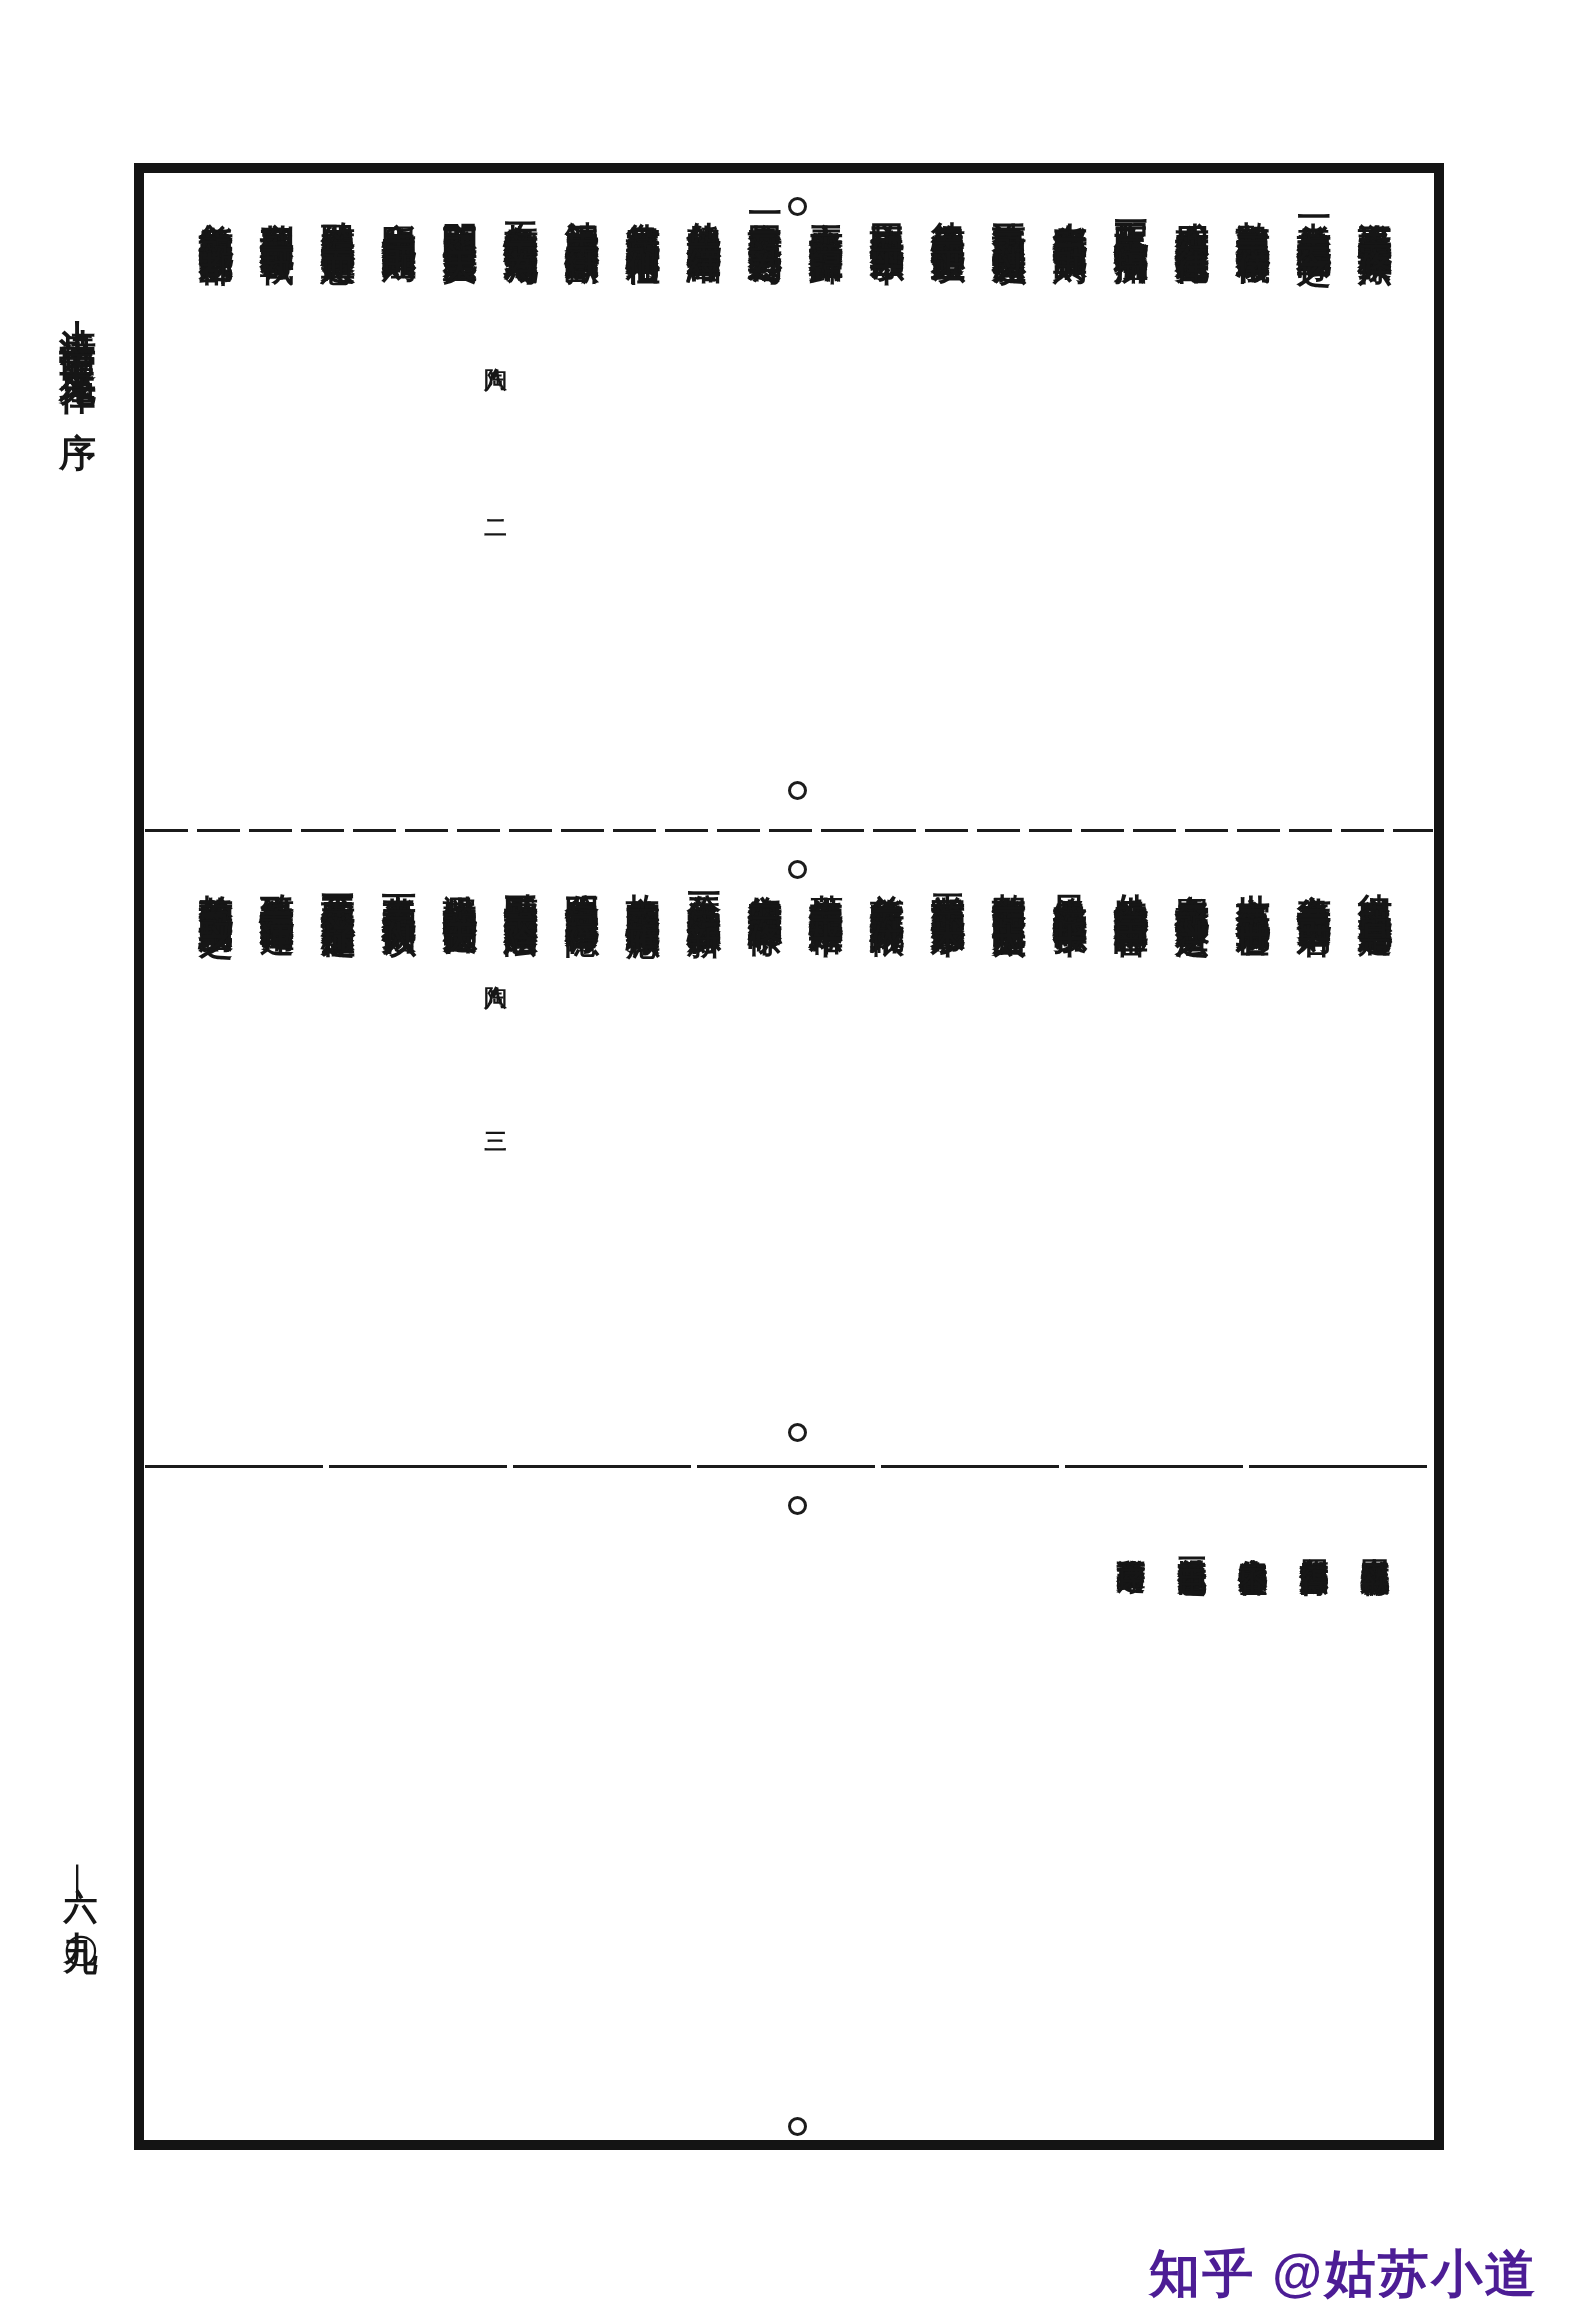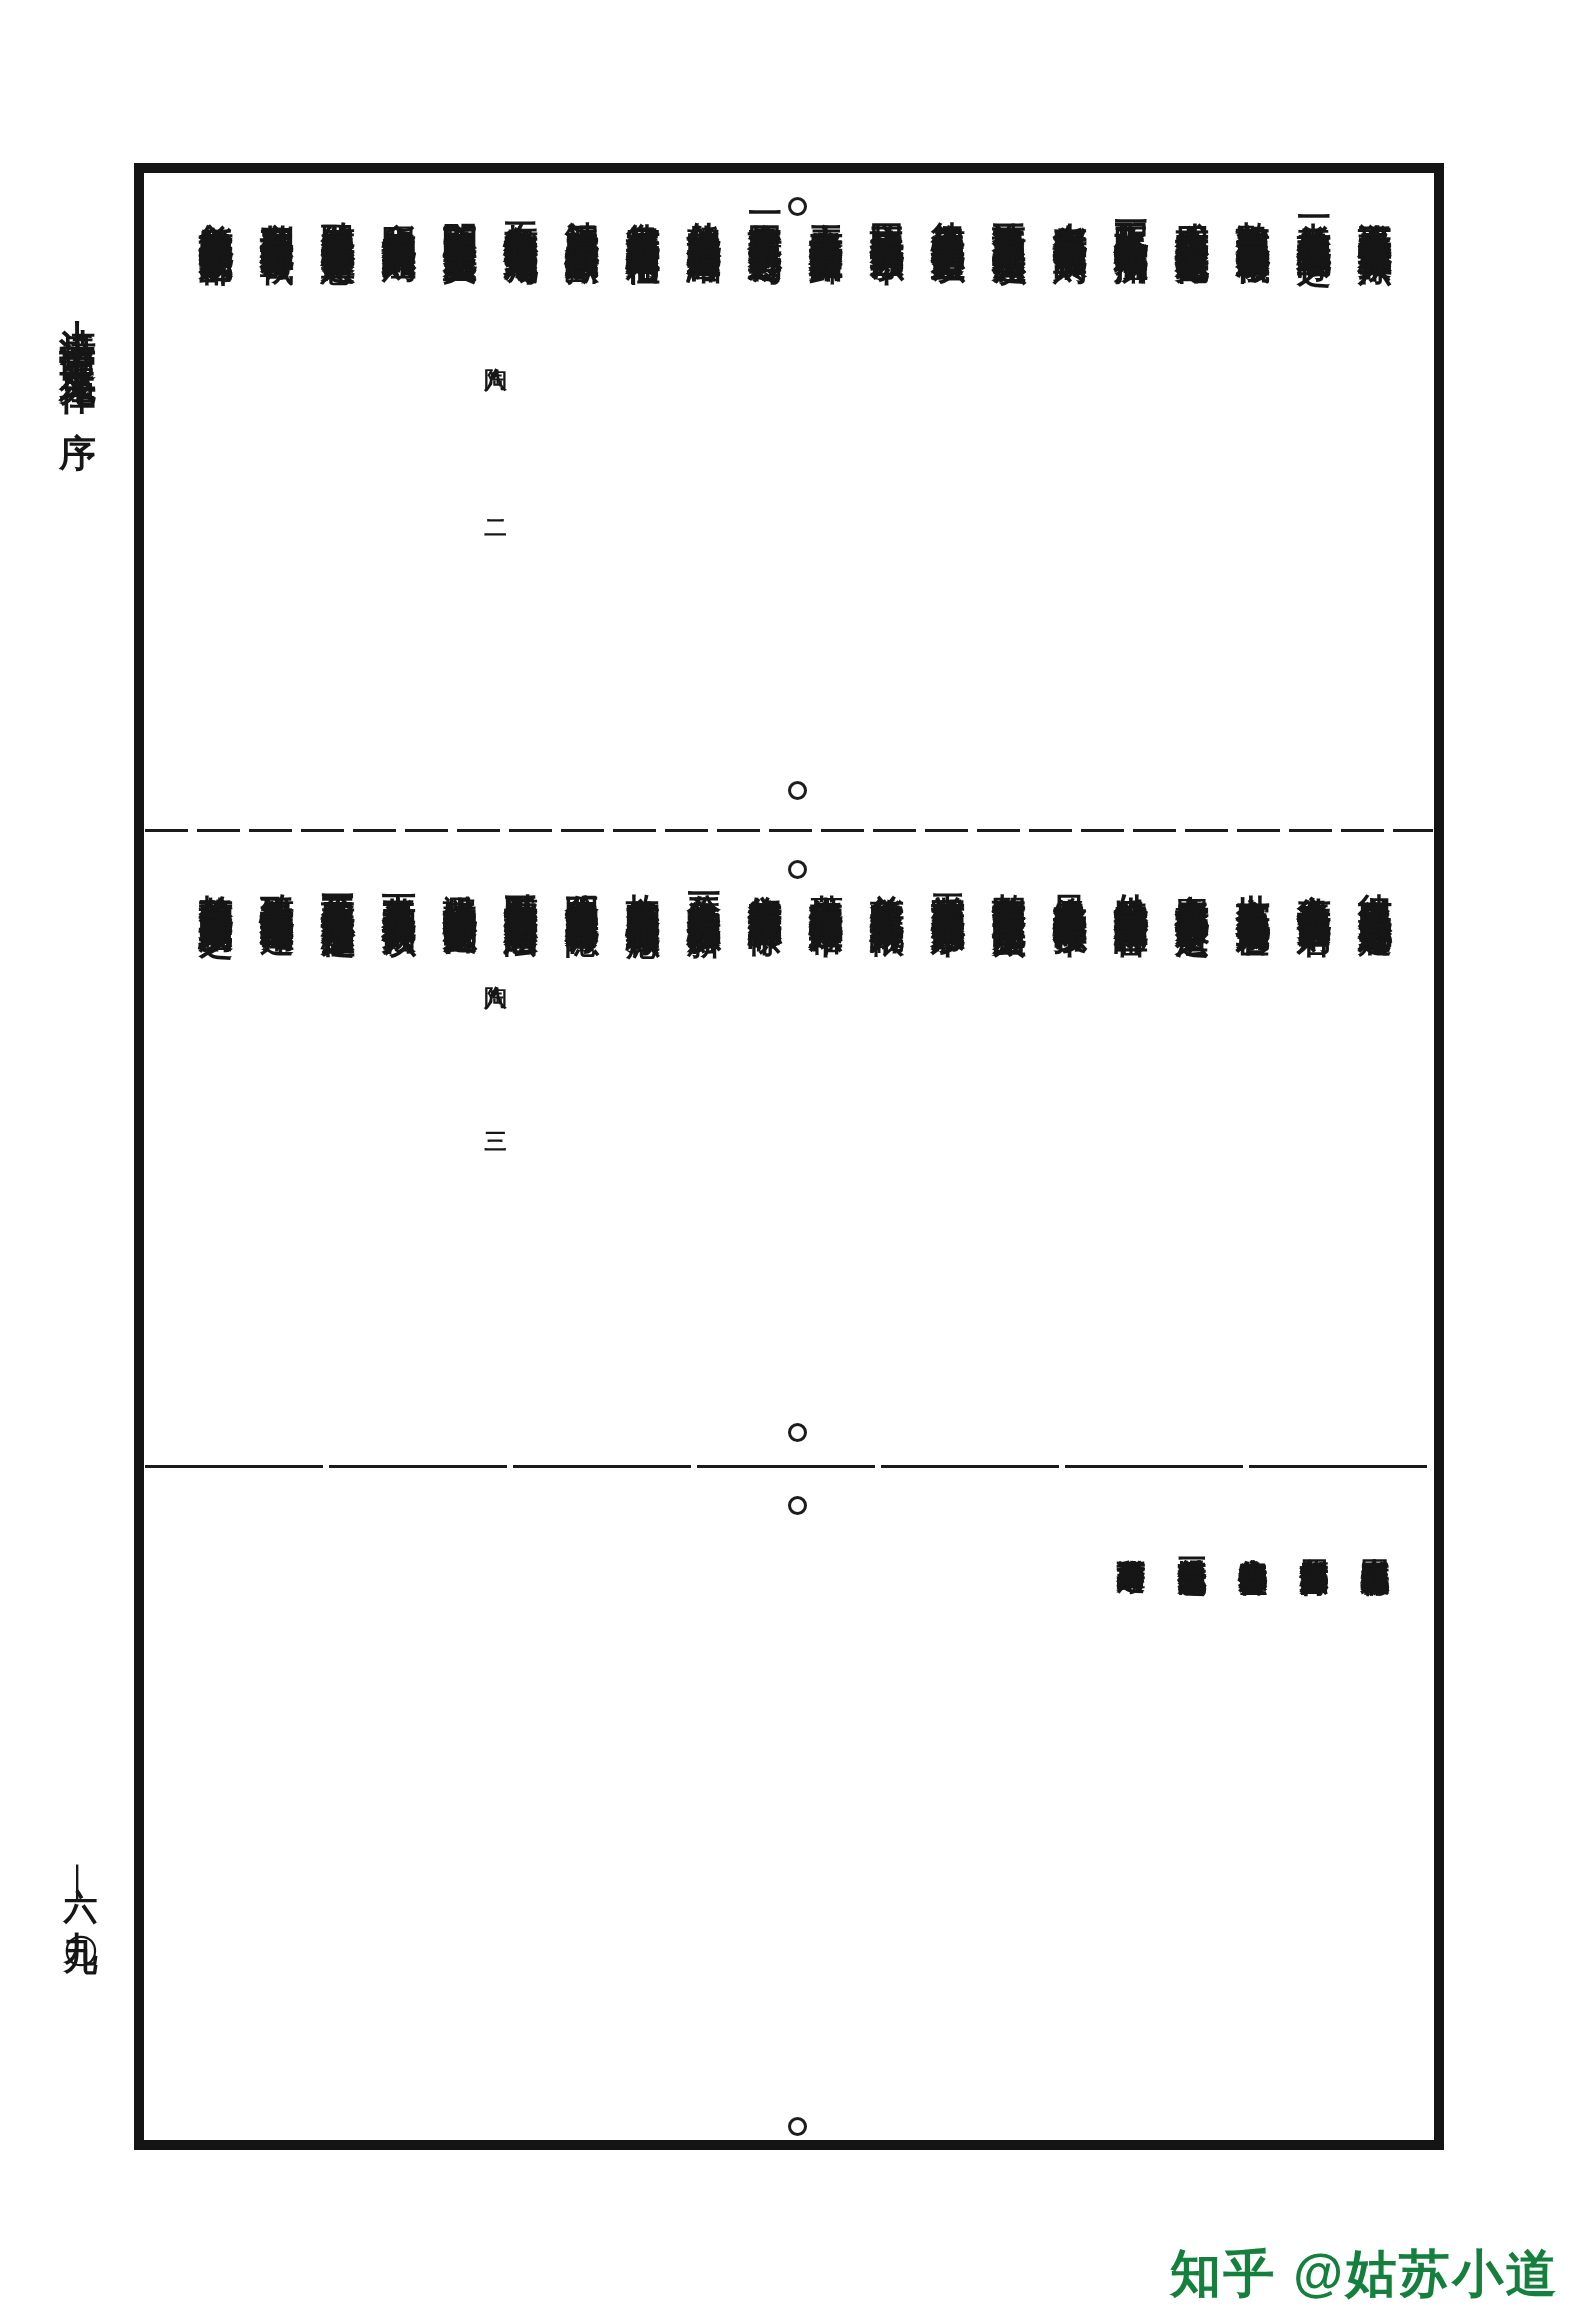--- a/index.html
+++ b/index.html
@@ -60,24 +60,24 @@
     position:absolute;left:50%;transform:translateX(-50%);
     writing-mode:vertical-rl;font-size:22.6px;font-weight:700;
     letter-spacing:1.2px;white-space:nowrap;
   }
   .gann.b1 .lab{top:177px;}
   .gann.b1 .num{top:331px;}
   .gann.b2 .lab{top:795px;}
   .gann.b2 .num{top:941px;}
   
   .watermark{
-    position:absolute;right:16px;top:2240px;
+    position:absolute;right:37px;top:2240px;
     font-family:"Liberation Sans","DejaVu Sans",sans-serif;
     font-size:51px;font-weight:600;letter-spacing:2.4px;
-    color:#15803d;white-space:nowrap;margin-left:20px;
+    color:#4c1d95;white-space:nowrap;margin-left:20px;
   }
 </style>
 </head>
 <body>
 
 <div class="margin-title">上清骨髓靈文鬼律　序</div>
 <div class="margin-pageno">六—九〇九</div>
 
 <div class="frame">
   <div class="band band1">

